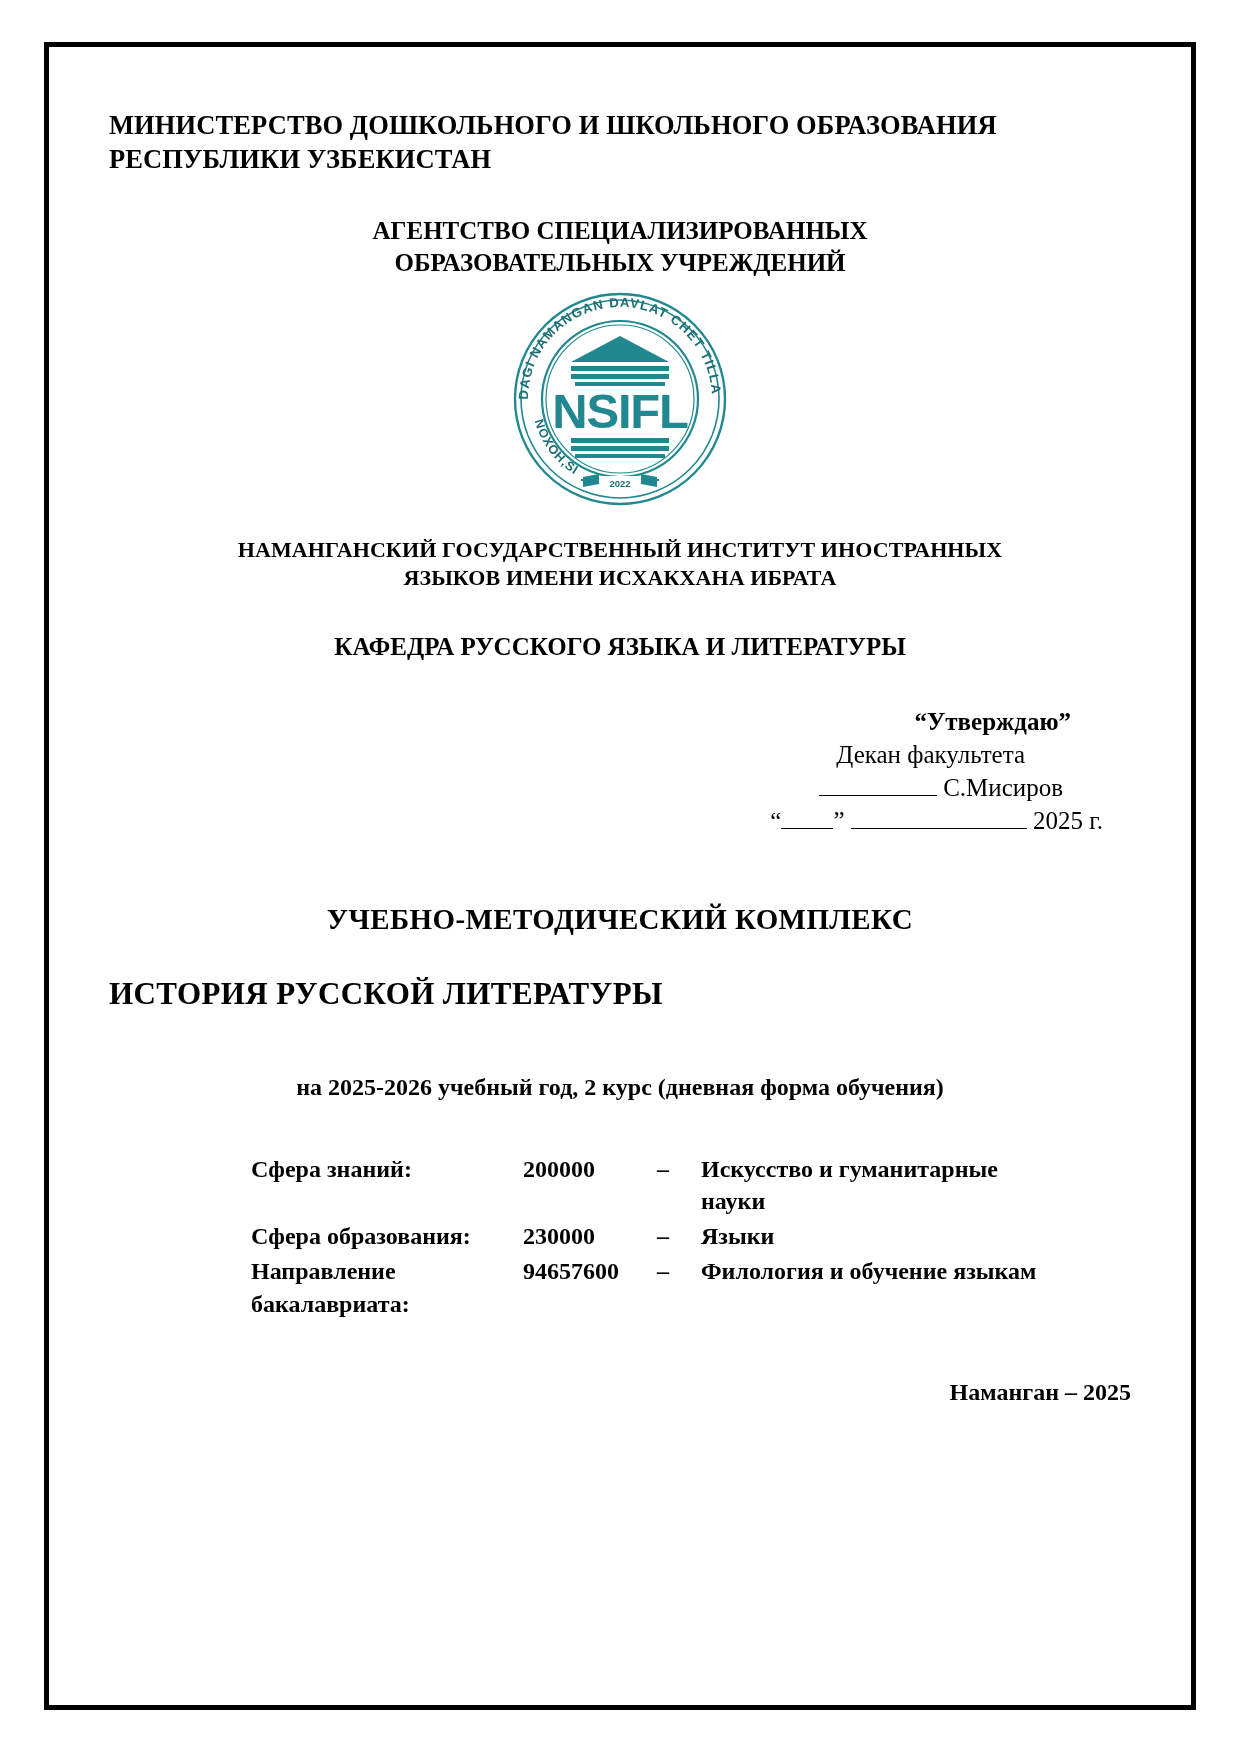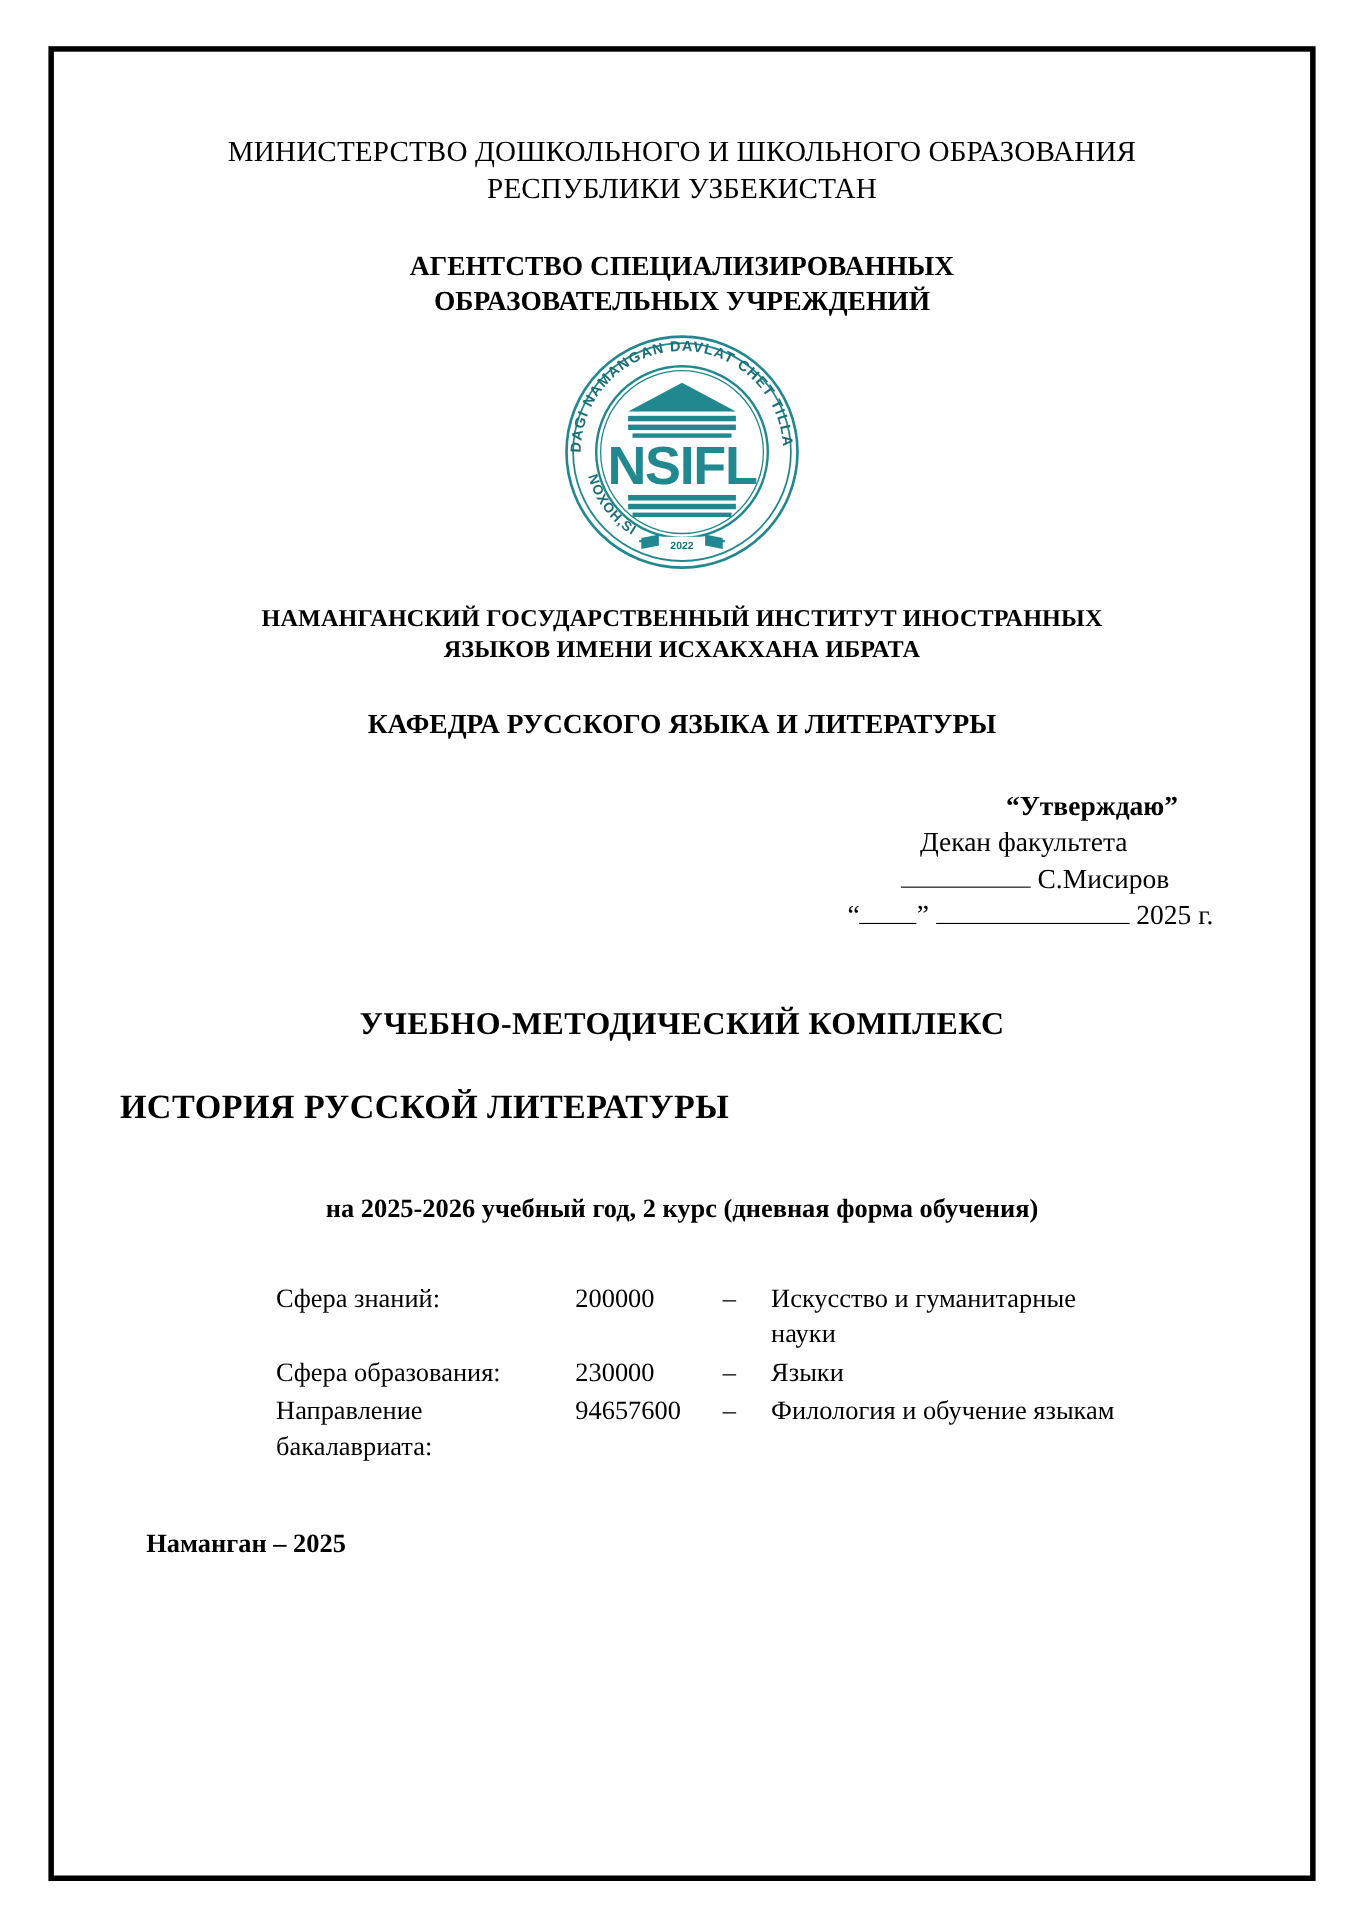--- a/index.html
+++ b/index.html
@@ -31,26 +31,25 @@
     position: absolute;
     left: 0;
     top: 0;
     width: 100%;
     height: 100%;
     box-sizing: border-box;
     padding: 40px 60px 30px 60px;
   }
 
   .ministry-block {
-    text-align: center;
-    font-weight: normal;
+    font-weight: bold;
     font-size: 26.5px;
     line-height: 1.28;
     letter-spacing: 0.1px;
-    margin-top: 34px;
+    margin-top: 22px;
   }
 
   .agency-block {
     text-align: center;
     font-weight: bold;
     font-size: 25px;
     line-height: 1.3;
     margin-top: 38px;
   }
 
@@ -145,35 +144,35 @@
     font-weight: bold;
     font-size: 24px;
     margin-top: 62px;
   }
 
   
   .class-table {
     margin-top: 52px;
     margin-left: 142px;
     border-collapse: collapse;
-    font-weight: normal;
+    font-weight: bold;
     font-size: 24px;
   }
   .class-table td {
     vertical-align: top;
     padding: 0 0 3px 0;
     line-height: 1.34;
   }
   .col-label { width: 272px; }
   .col-code  { width: 134px; }
   .col-dash  { width: 44px; }
   .col-value { width: 340px; }
 
   .footer-city {
-    text-align: left;
+    text-align: right;
     font-weight: bold;
     font-size: 24px;
     margin-top: 56px;
     margin-left: 24px;
   }
 </style>
 </head>
 <body>
 
 <div class="page-frame">

